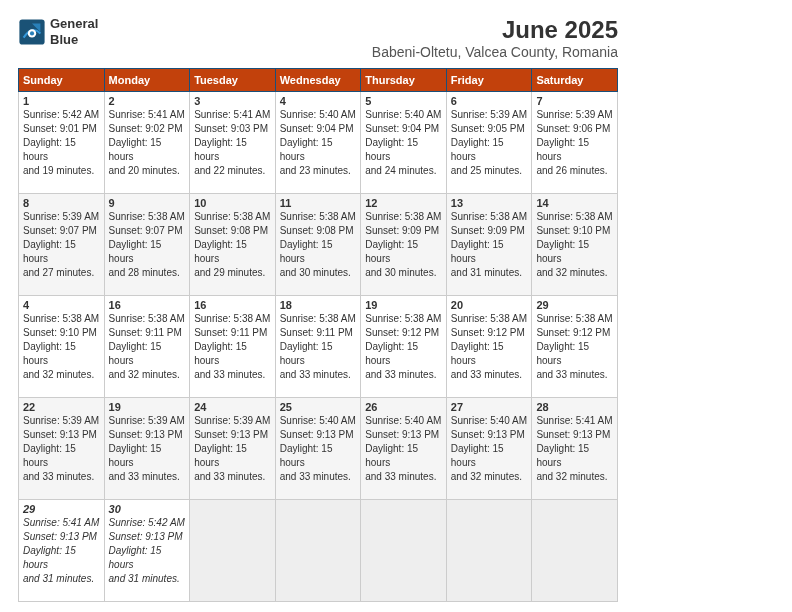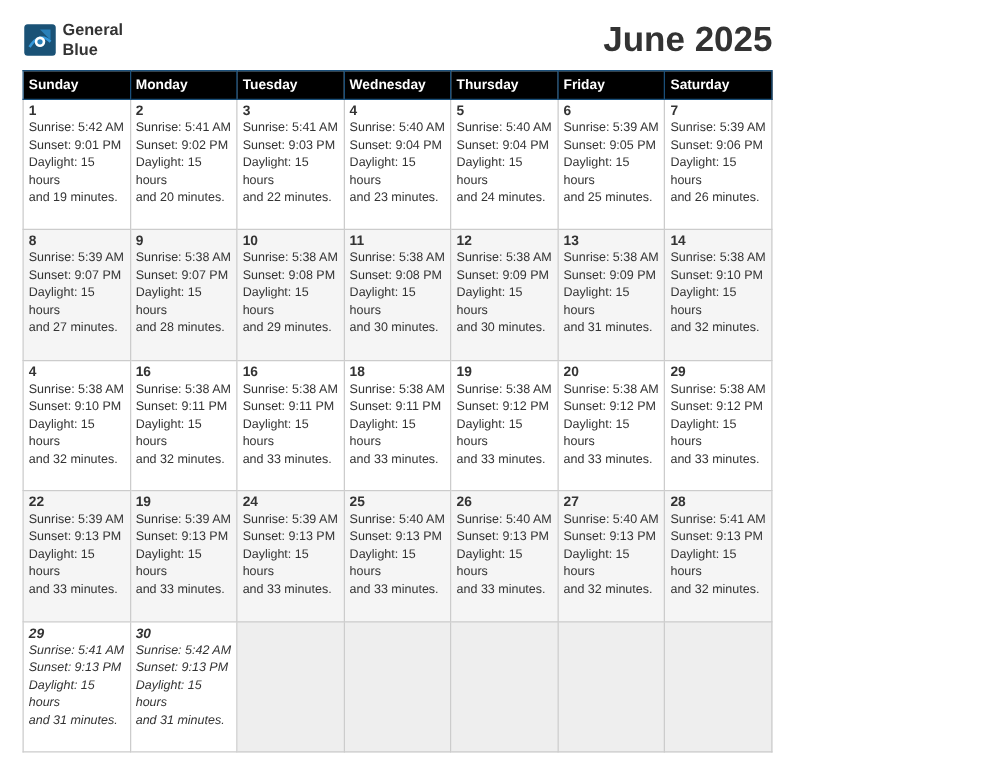--- a/index.html
+++ b/index.html
@@ -35,37 +35,37 @@
       line-height: 1.2;
     }
     .logo-icon {
       width: 28px;
       height: 28px;
     }
     .title-block {
       text-align: right;
     }
     .main-title {
-      font-size: 28px;
+      font-size: 24px;
       font-weight: bold;
       color: #333;
     }
     .subtitle {
       font-size: 14px;
       color: #555;
     }
     .calendar {
       flex: 1;
       border: 1px solid #ccc;
       border-collapse: collapse;
       width: 100%;
       table-layout: fixed;
     }
     .calendar th {
-      background: #000000;
+      background: #c2410c;
       color: #fff;
       font-size: 11px;
       font-weight: bold;
       padding: 5px 4px;
       text-align: left;
       border: 1px solid #1a4f7a;
     }
     .calendar td {
       vertical-align: top;
       border: 1px solid #ccc;
@@ -111,20 +111,21 @@
         <circle cx="20" cy="22" r="6" fill="#fff"></circle>
         <circle cx="20" cy="22" r="3" fill="#2980b9"></circle>
       </svg>
       <div class="logo-text">
         <div>General</div>
         <div>Blue</div>
       </div>
     </div>
     <div class="title-block">
       <div class="main-title">June 2025</div>
+      <div class="subtitle">Babeni-Oltetu, Valcea County, Romania</div>
     </div>
   </div>
 
   <table class="calendar">
     <thead>
       <tr>
       <th>Sunday</th>
           <th>Monday</th>
           <th>Tuesday</th>
           <th>Wednesday</th>

